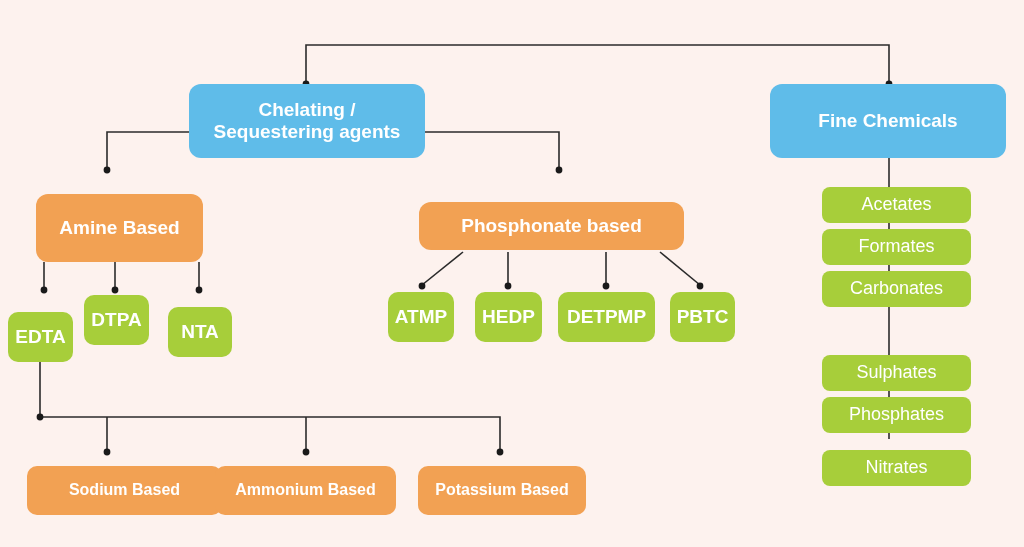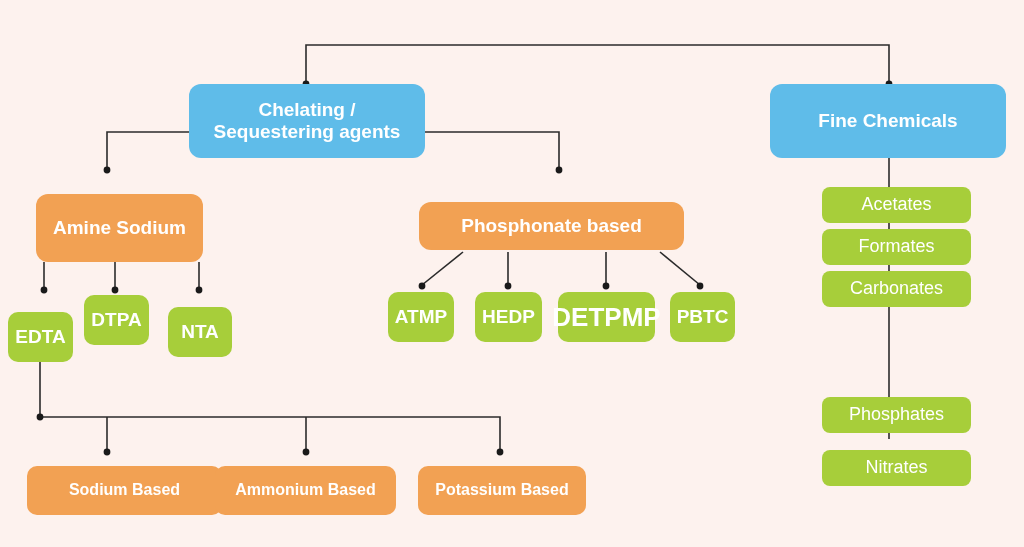--- a/index.html
+++ b/index.html
@@ -65,21 +65,21 @@
 
   #node-amine          { left: 36px;  top: 194px; width: 167px; height: 68px; font-size: 19px; border-radius: 12px; }
   #node-phosphonate    { left: 419px; top: 202px; width: 265px; height: 48px; font-size: 19px; border-radius: 12px; }
 
   #node-edta   { left: 8px;   top: 312px; width: 65px; height: 50px; font-size: 19px; }
   #node-dtpa   { left: 84px;  top: 295px; width: 65px; height: 50px; font-size: 19px; }
   #node-nta    { left: 168px; top: 295px; width: 64px; height: 50px; font-size: 19px; margin-top: 12px; }
 
   #node-atmp    { left: 388px; top: 292px; width: 66px; height: 50px; font-size: 19px; }
   #node-hedp    { left: 475px; top: 292px; width: 67px; height: 50px; font-size: 19px; }
-  #node-detpmp  { left: 558px; top: 292px; width: 97px; height: 50px; font-size: 26px; }
+  #node-detpmp  { left: 558px; top: 292px; width: 97px; height: 50px; font-size: 19px; }
   #node-pbtc    { left: 670px; top: 292px; width: 65px; height: 50px; font-size: 19px; }
 
   #node-sodium     { left: 27px;  top: 466px; width: 195px; height: 49px; font-size: 16px; border-radius: 10px; }
   #node-ammonium   { left: 215px; top: 466px; width: 181px; height: 49px; font-size: 16px; border-radius: 10px; }
   #node-potassium  { left: 418px; top: 466px; width: 168px; height: 49px; font-size: 16px; border-radius: 10px; }
 
   .fc-child {
     left: 822px;
     width: 149px;
     height: 36px;
@@ -138,36 +138,37 @@
       <circle cx="306" cy="452" r="3.4"></circle>
       <circle cx="500" cy="452" r="3.4"></circle>
     </g>
   </svg>
 
   <div class="node blue" id="node-chelating">Chelating /
 Sequestering agents</div>
 
   <div class="node blue" id="node-fine-chemicals">Fine Chemicals</div>
 
-  <div class="node orange" id="node-amine">Amine Sodium</div>
+  <div class="node orange" id="node-amine">Amine Based</div>
 
   <div class="node orange" id="node-phosphonate">Phosphonate based</div>
 
   <div class="node green-bold" id="node-edta">EDTA</div>
   <div class="node green-bold" id="node-dtpa">DTPA</div>
   <div class="node green-bold" id="node-nta">NTA</div>
 
   <div class="node green-bold" id="node-atmp">ATMP</div>
   <div class="node green-bold" id="node-hedp">HEDP</div>
   <div class="node green-bold" id="node-detpmp">DETPMP</div>
   <div class="node green-bold" id="node-pbtc">PBTC</div>
 
   <div class="node orange" id="node-sodium">Sodium Based</div>
   <div class="node orange" id="node-ammonium">Ammonium Based</div>
   <div class="node orange" id="node-potassium">Potassium Based</div>
 
   <div class="node green-light fc-child" id="node-acetates">Acetates</div>
   <div class="node green-light fc-child" id="node-formates">Formates</div>
   <div class="node green-light fc-child" id="node-carbonates">Carbonates</div>
+  <div class="node green-light fc-child" id="node-sulphates">Sulphates</div>
   <div class="node green-light fc-child" id="node-phosphates">Phosphates</div>
   <div class="node green-light fc-child" id="node-nitrates">Nitrates</div>
 
 </div>
 
 </body></html>

